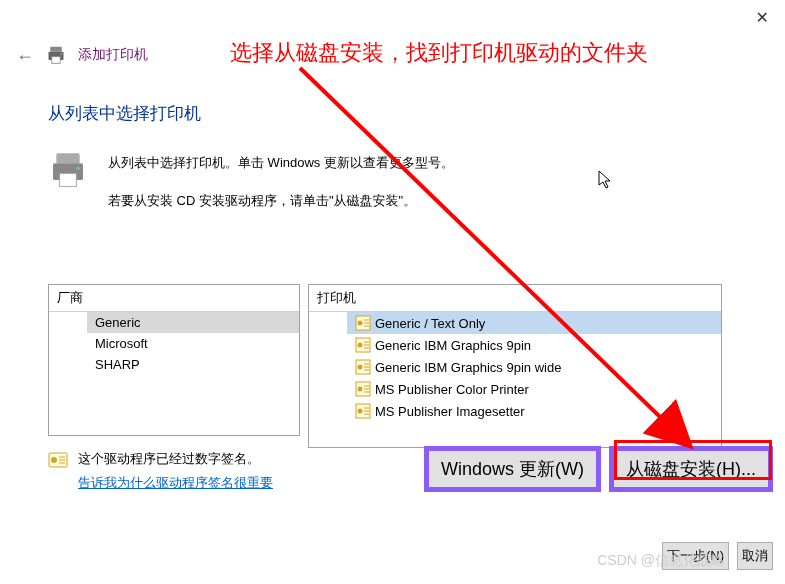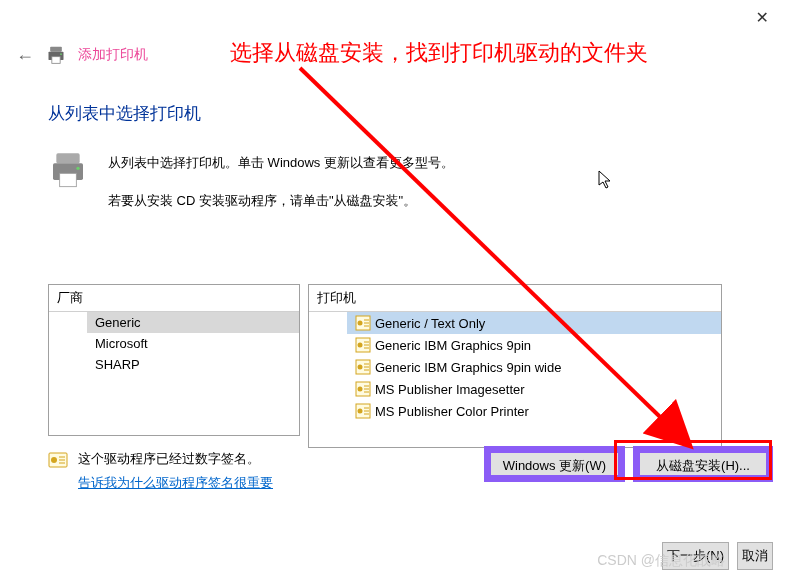--- a/index.html
+++ b/index.html
@@ -34,21 +34,21 @@
       font-size: 18px;
       color: #666;
       cursor: pointer;
     }
     .printer-icon-sm {
       width: 20px;
       height: 20px;
     }
     .header-title {
       font-size: 14px;
-      color: #ec4899;
+      color: #701a75;
     }
     .annotation {
       position: absolute;
       top: 38px;
       left: 230px;
       color: #ff0000;
       font-size: 22px;
       font-weight: normal;
     }
     .arrow-svg {
@@ -163,26 +163,26 @@
     .btn-row {
       position: absolute;
       top: 446px;
       right: 12px;
       display: flex;
       gap: 8px;
     }
     .std-btn {
       padding: 4px 12px;
       min-width: 140px;
-      height: 36px;
+      height: 46px;
       background: #e1e1e1;
-      border: 7px solid #8b5cf6;
+      border: 5px solid #8b5cf6;
       cursor: pointer;
       font-family: inherit;
-      font-size: 13px;
+      font-size: 18px;
     }
     .disk-btn-highlight {
       position: absolute;
       top: 440px;
       left: 614px;
       width: 158px;
       height: 40px;
       border: 3px solid #ff0000;
       pointer-events: none;
       z-index: 5;
@@ -291,29 +291,29 @@
             <path d="M9 5h5M9 8h5M9 11h5" stroke="#d4a520"></path>
           </svg>
           <span>Generic IBM Graphics 9pin wide</span>
         </div>
         <div class="listbox-item">
           <svg class="printer-item-icon" viewBox="0 0 16 16">
             <rect x="1" y="1" width="14" height="14" fill="#fffbe0" stroke="#d4a520"></rect>
             <circle cx="5" cy="8" r="2.5" fill="#d4a520"></circle>
             <path d="M9 5h5M9 8h5M9 11h5" stroke="#d4a520"></path>
           </svg>
+          <span>MS Publisher Color Printer</span>
+        </div>
+        <div class="listbox-item">
+          <svg class="printer-item-icon" viewBox="0 0 16 16">
+            <rect x="1" y="1" width="14" height="14" fill="#fffbe0" stroke="#d4a520"></rect>
+            <circle cx="5" cy="8" r="2.5" fill="#d4a520"></circle>
+            <path d="M9 5h5M9 8h5M9 11h5" stroke="#d4a520"></path>
+          </svg>
           <span>MS Publisher Imagesetter</span>
-        </div>
-        <div class="listbox-item">
-          <svg class="printer-item-icon" viewBox="0 0 16 16">
-            <rect x="1" y="1" width="14" height="14" fill="#fffbe0" stroke="#d4a520"></rect>
-            <circle cx="5" cy="8" r="2.5" fill="#d4a520"></circle>
-            <path d="M9 5h5M9 8h5M9 11h5" stroke="#d4a520"></path>
-          </svg>
-          <span>MS Publisher Color Printer</span>
         </div>
       </div>
   </div>
 </div>
 
 <div class="cert-row">
   <svg class="cert-icon" viewBox="0 0 20 16">
     <rect x="1" y="1" width="18" height="14" fill="#fffbe0" stroke="#d4a520" rx="1"></rect>
     <circle cx="6" cy="8" r="3" fill="#d4a520"></circle>
     <line x1="11" y1="5" x2="17" y2="5" stroke="#d4a520"></line>

